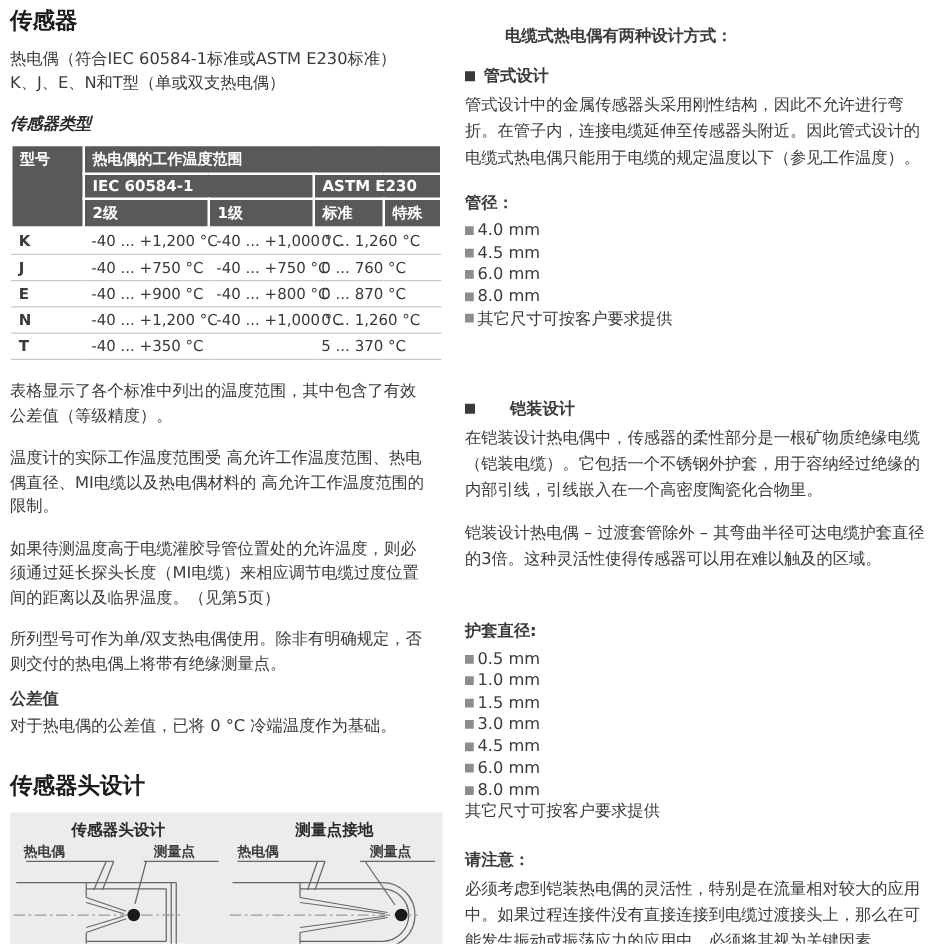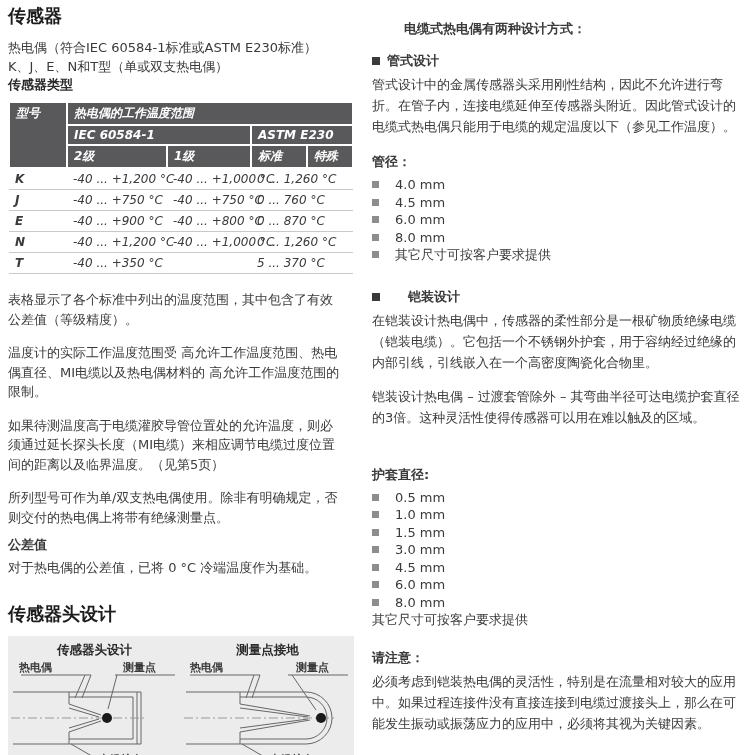--- a/index.html
+++ b/index.html
@@ -7,23 +7,23 @@
     width:750px; height:755px; position:relative;
     background:#ffffff; color:#3a3a3a;
     font-family:"DejaVu Sans", sans-serif;
     overflow:hidden;
   }
   .col-left  { position:absolute; left:8px;  top:4px;  width:346px; }
   .col-right { position:absolute; left:372px; top:20px; width:374px; }
 
   .h1 { font-size:18px; font-weight:bold; color:#1c1c1c; margin:0 0 10px 0;font-family:Liberation Serif, serif; }
   .subtitle { font-size:13px; line-height:19px; color:#3a3a3a; }
-  .sec-label { font-size:13px; font-weight:bold; color:#2a2a2a; }
-
-  table.spec { border-collapse:collapse; width:344px; margin-top:7px; table-layout:fixed;font-style:italic; }
+  .sec-label { font-size:13px; font-weight:bold; margin-top:14px; color:#2a2a2a;font-style:italic; }
+
+  table.spec { border-collapse:collapse; width:344px; margin-top:7px; table-layout:fixed; }
   table.spec th {
     background:#59595b; color:#ffffff; font-size:12px; font-weight:bold;
     text-align:left; padding:2px 6px; border:2px solid #ffffff; height:14px;
   }
   table.spec td {
     font-size:12px; padding:3px 6px; border-bottom:1px solid #c9c9c9; height:12px;
     white-space:nowrap;
   }
   td.model { font-weight:bold; }
 
@@ -36,26 +36,26 @@
   .diag-title { font-size:12.5px; font-weight:bold; color:#2a2a2a; }
   .diag svg { display:block; margin:1px auto 0 auto; }
   .diag svg text { font-family:"DejaVu Sans", sans-serif; fill:#3a3a3a; }
 
   .intro { font-size:13px; font-weight:bold; margin:0;padding-left:32px; }
   .bullet-head { display:flex; align-items:center; gap:7px; font-size:13px; font-weight:bold; }
   .bullet-head .sq-dark { width:8px; height:8px; background:#3a3a3a; flex:none; }
   .rpara { font-size:13px; line-height:21px; margin:4px 0 0 0; }
   .list-title { font-size:13px; font-weight:bold; }
   ul.sq-list { list-style:none; margin:5px 0 0 0; padding:0; }
-  ul.sq-list li { display:flex; align-items:center; gap:16px; font-size:13px; height:17.5px; }
+  ul.sq-list li { display:flex; align-items:center; gap:3px; font-size:13px; height:17.5px; }
   ul.sq-list .sq { width:7px; height:7px; background:#8d8d8d; flex:none; }
   .list-footnote { font-size:13px; line-height:17.5px; }
 
   .mt14 { margin-top:14px; } .mt16 { margin-top:16px; }
-  .mt38 { margin-top:38px; } .mt40 { margin-top:24px;gap:28px; } .mt52 { margin-top:20px; }
+  .mt38 { margin-top:38px; } .mt40 { margin-top:54px;gap:28px; } .mt52 { margin-top:20px; }
 </style>
 </head>
 <body>
 
 <div class="col-left">
   <div class="h1">传感器</div>
   <div class="subtitle">热电偶（符合IEC 60584-1标准或ASTM E230标准）</div>
   <div class="subtitle">K、J、E、N和T型（单或双支热电偶）</div>
 
   <div class="sec-label">传感器类型</div>

